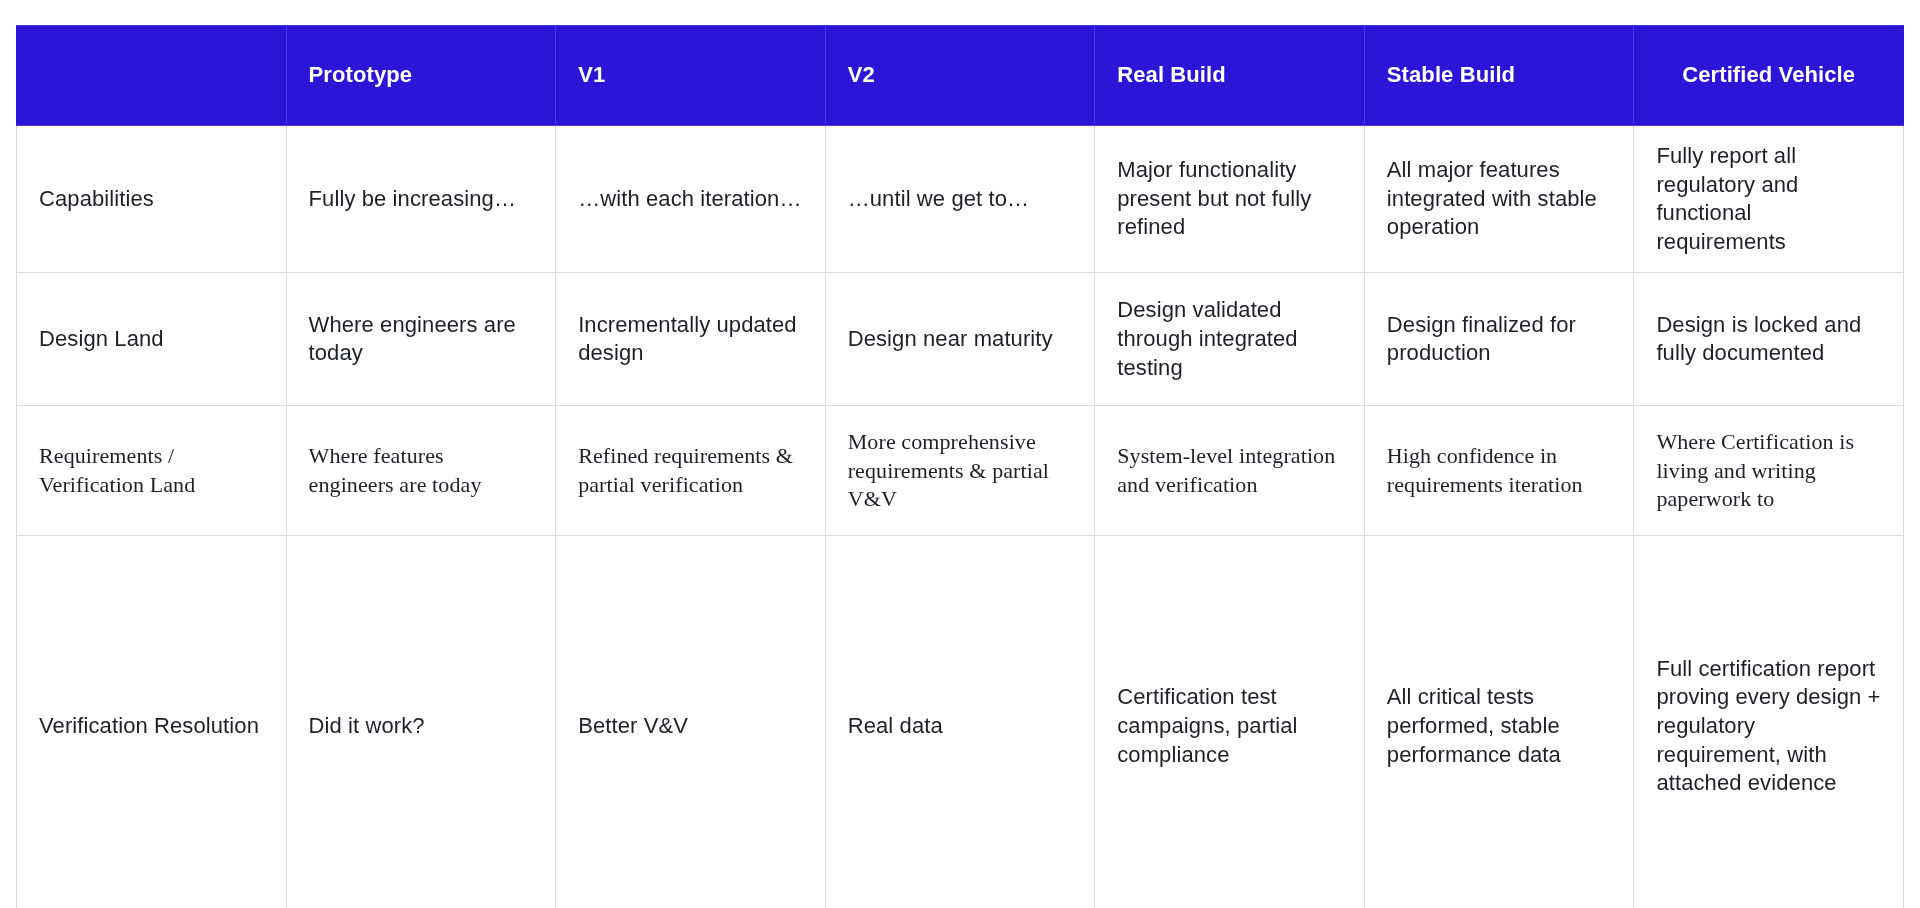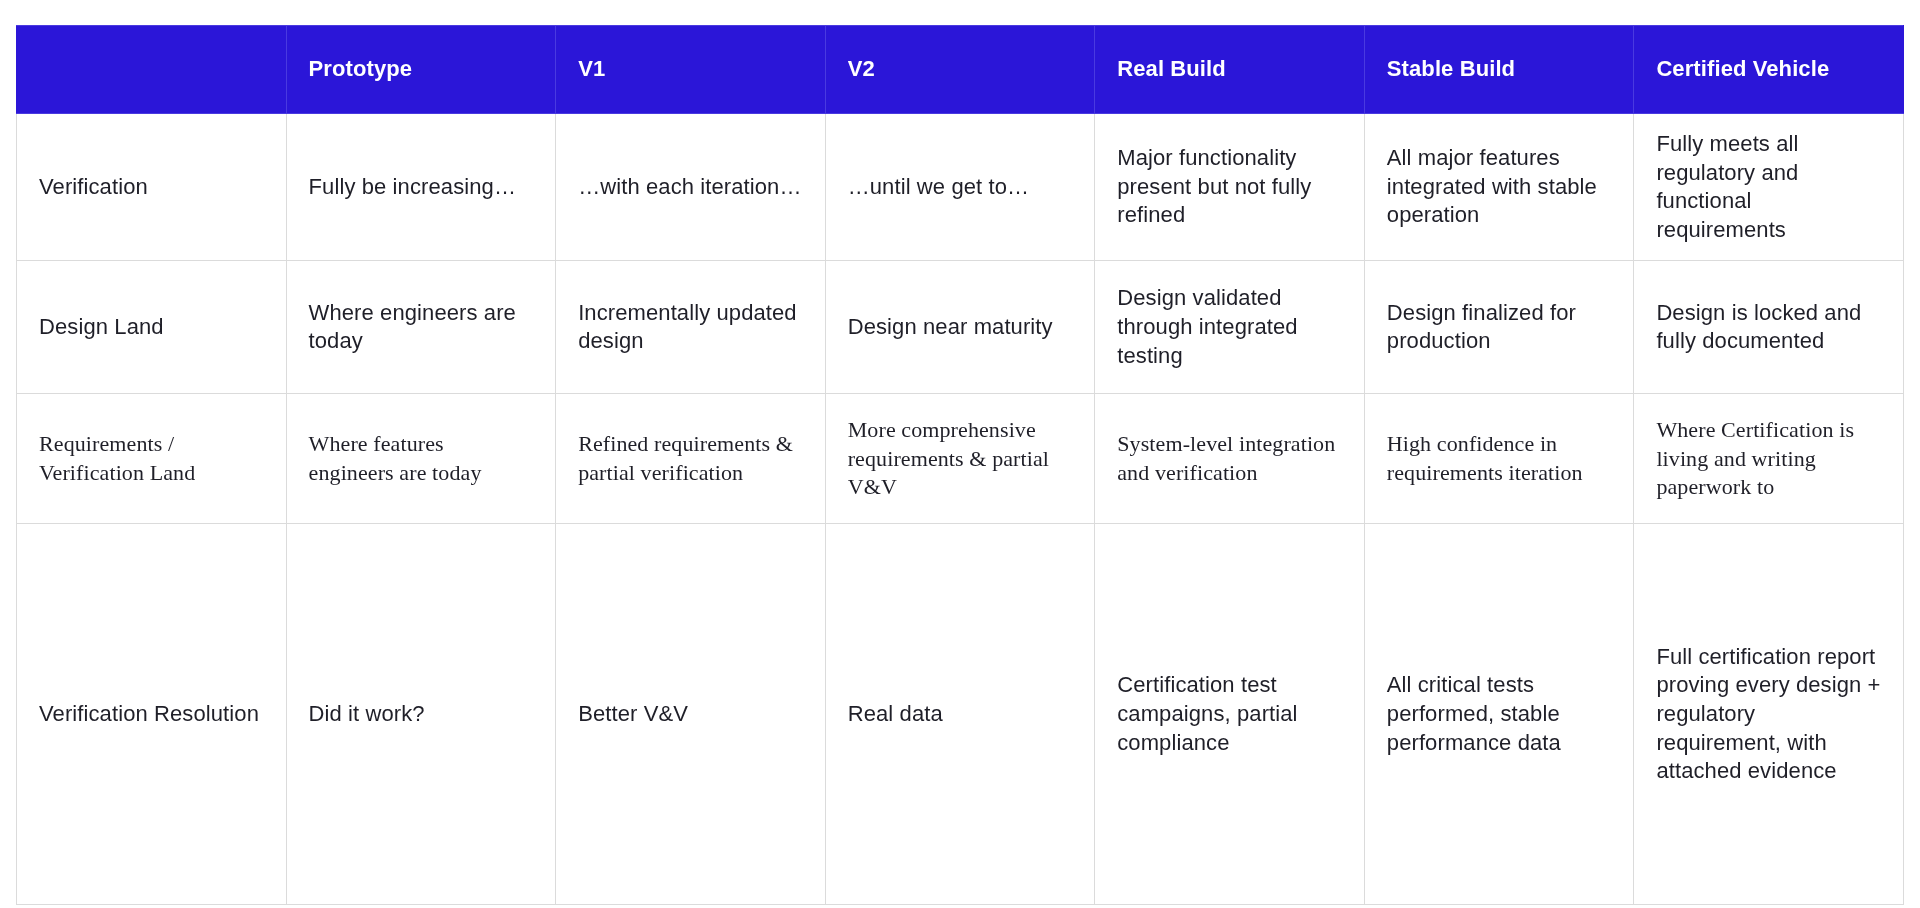--- a/index.html
+++ b/index.html
@@ -28,24 +28,24 @@
     line-height: 1.3;
     color: #1f1f28;
     letter-spacing: 0.1px;
     overflow-wrap: break-word;
   }
   thead th {
     background: #2b16d8;
     color: #ffffff;
     font-weight: bold;
     border-color: #4a3ae0;
-    height: 88px;
+    height: 100px;
   }
   thead th:first-child { border-left-color: #2b16d8; }
-  thead th:last-child  { border-right-color: #2b16d8; }
+  thead th:last-child  { border-right-color: #2b16d8; text-align: center; }
   thead tr { border-top: 1px solid #dbdbdb; }
   tbody tr:nth-child(1) { height: 135px; }
   tbody tr:nth-child(2) { height: 133px; }
   tbody tr:nth-child(3) { height: 130px; font-family: Liberation Serif, serif; }
   tbody tr:nth-child(4) { height: 381px; }
 </style>
 </head>
 <body>
 
 <div class="table-wrap">
@@ -56,27 +56,27 @@
         <th>Prototype</th>
         <th>V1</th>
         <th>V2</th>
         <th>Real Build</th>
         <th>Stable Build</th>
         <th>Certified Vehicle</th>
       </tr>
     </thead>
     <tbody>
       <tr>
-        <td>Verification</td>
+        <td>Capabilities</td>
         <td>Fully be increasing…</td>
         <td>…with each iteration…</td>
         <td>…until we get to…</td>
         <td>Major functionality present but not fully refined</td>
         <td>All major features integrated with stable operation</td>
-        <td>Fully meets all regulatory and functional requirements</td>
+        <td>Fully report all regulatory and functional requirements</td>
       </tr>
       <tr>
         <td>Design Land</td>
         <td>Where engineers are today</td>
         <td>Incrementally updated design</td>
         <td>Design near maturity</td>
         <td>Design validated through integrated testing</td>
         <td>Design finalized for production</td>
         <td>Design is locked and fully documented</td>
       </tr>

